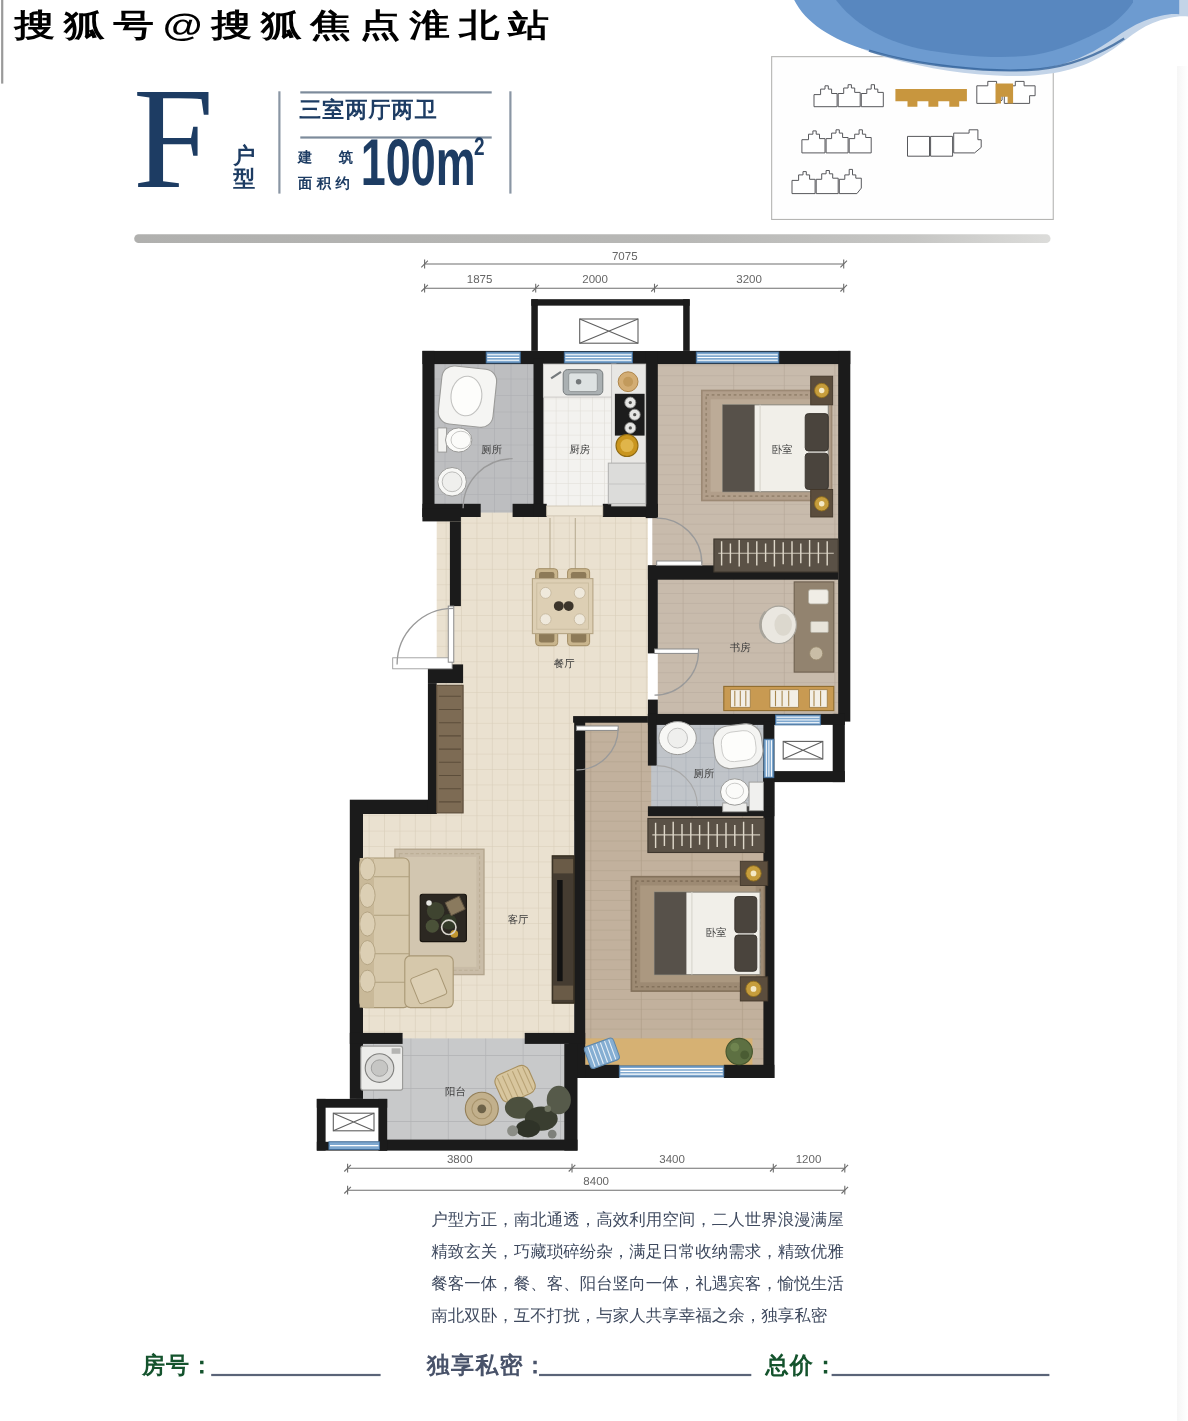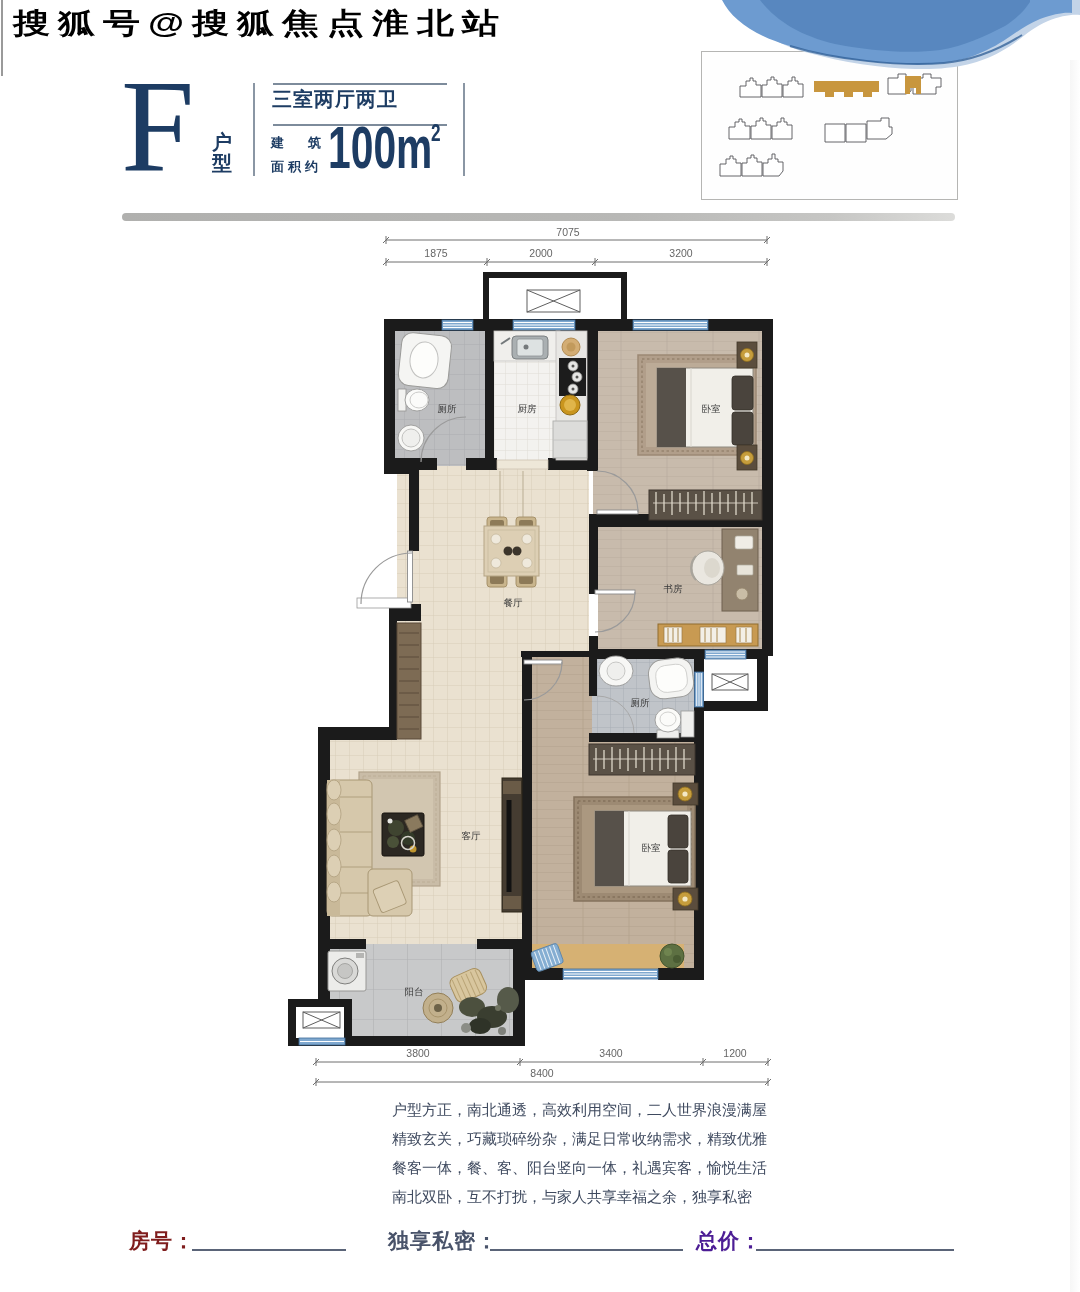--- a/index.html
+++ b/index.html
@@ -623,20 +623,20 @@
 </g>
 </svg>
 
 <div class="abs" style="left:392px;top:1095px;width:440px;font-size:15px;color:#3f4a5f;line-height:29px;white-space:nowrap;">
 户型方正，南北通透，高效利用空间，二人世界浪漫满屋<br>
 精致玄关，巧藏琐碎纷杂，满足日常收纳需求，精致优雅<br>
 餐客一体，餐、客、阳台竖向一体，礼遇宾客，愉悦生活<br>
 南北双卧，互不打扰，与家人共享幸福之余，独享私密
 </div>
 
-<div class="abs" style="left:129px;top:1227px;font-size:21px;font-weight:bold;color:#7f1d1d;letter-spacing:1px;">房号：</div>
+<div class="abs" style="left:129px;top:1227px;font-size:21px;font-weight:bold;color:#14532d;letter-spacing:1px;">房号：</div>
 <div class="abs" style="left:192px;top:1249px;width:154px;height:2px;background:#5a6478;"></div>
 
 <div class="abs" style="left:388px;top:1227px;font-size:21px;font-weight:bold;color:#49536a;letter-spacing:1px;">独享私密：</div>
 <div class="abs" style="left:490px;top:1249px;width:193px;height:2px;background:#5a6478;"></div>
 
-<div class="abs" style="left:696px;top:1227px;font-size:21px;font-weight:bold;color:#4c1d95;letter-spacing:1px;text-align:center;">总价：</div>
+<div class="abs" style="left:696px;top:1227px;font-size:21px;font-weight:bold;color:#14532d;letter-spacing:1px;text-align:center;">总价：</div>
 <div class="abs" style="left:756px;top:1249px;width:198px;height:2px;background:#5a6478;"></div>
 
 </body></html>

